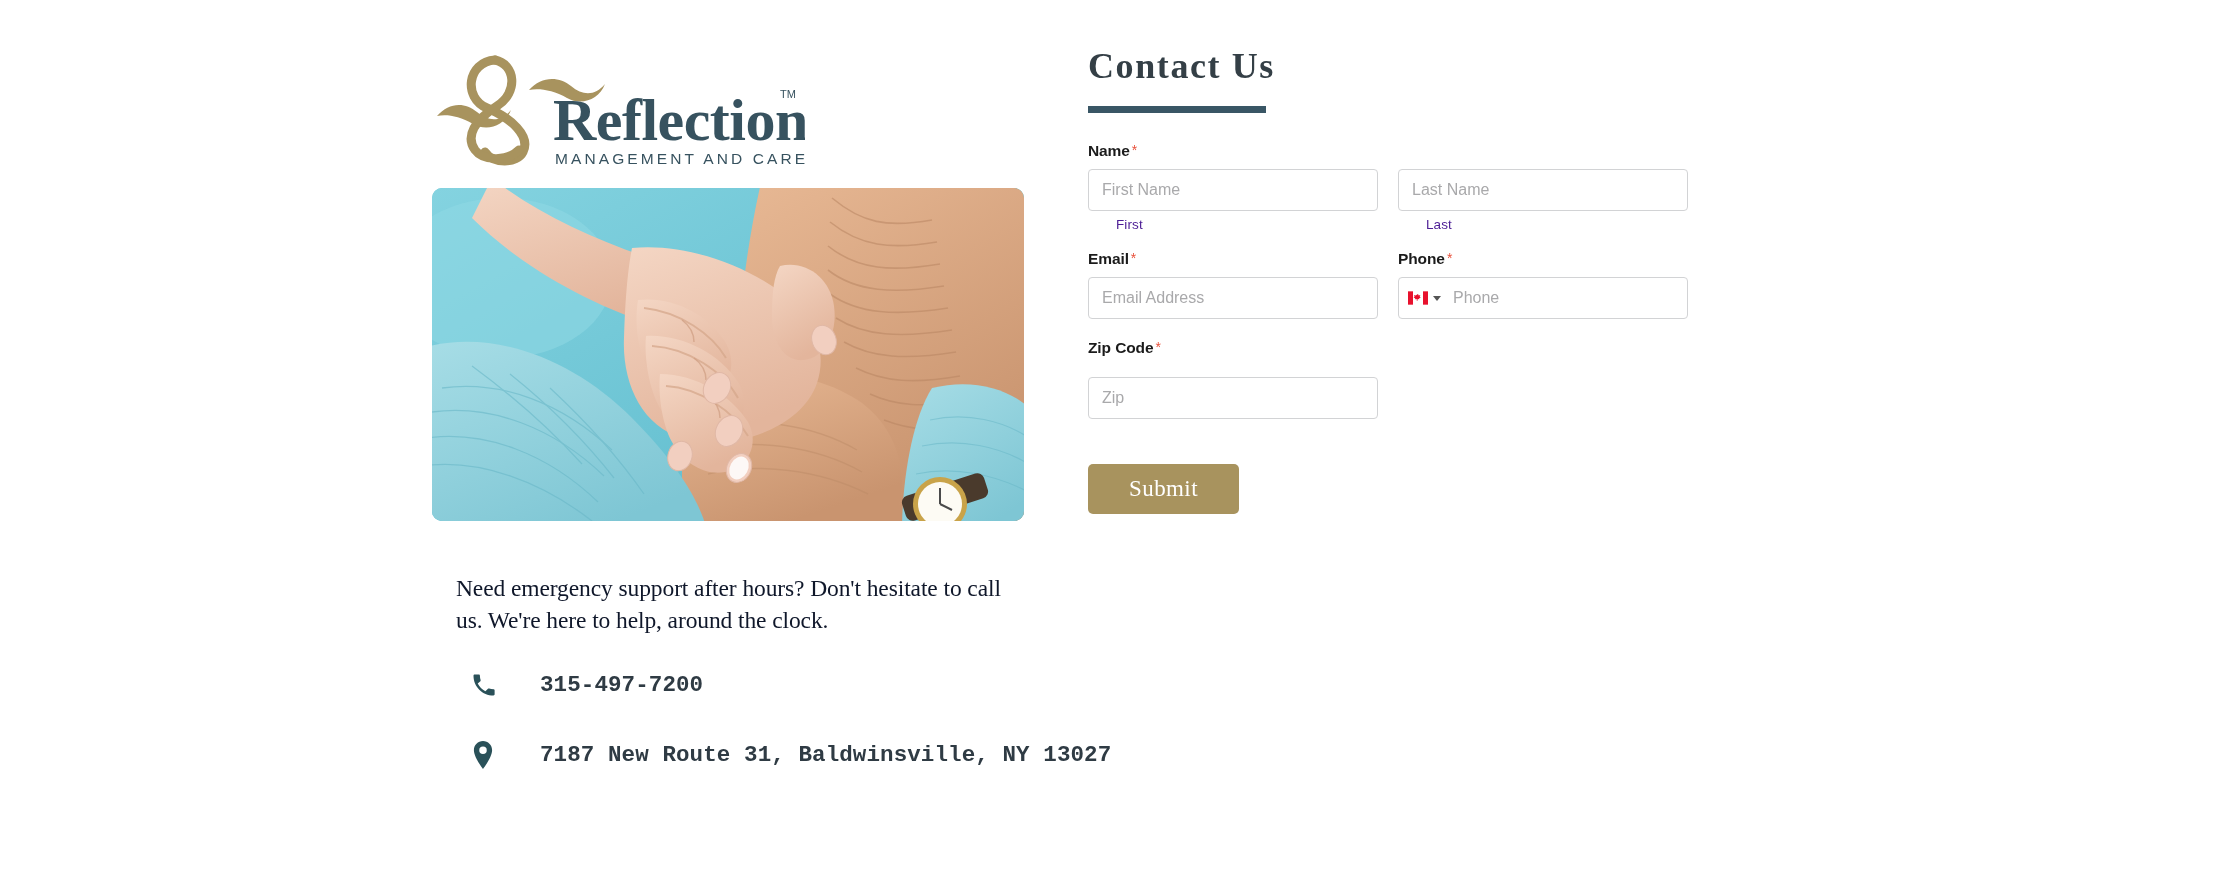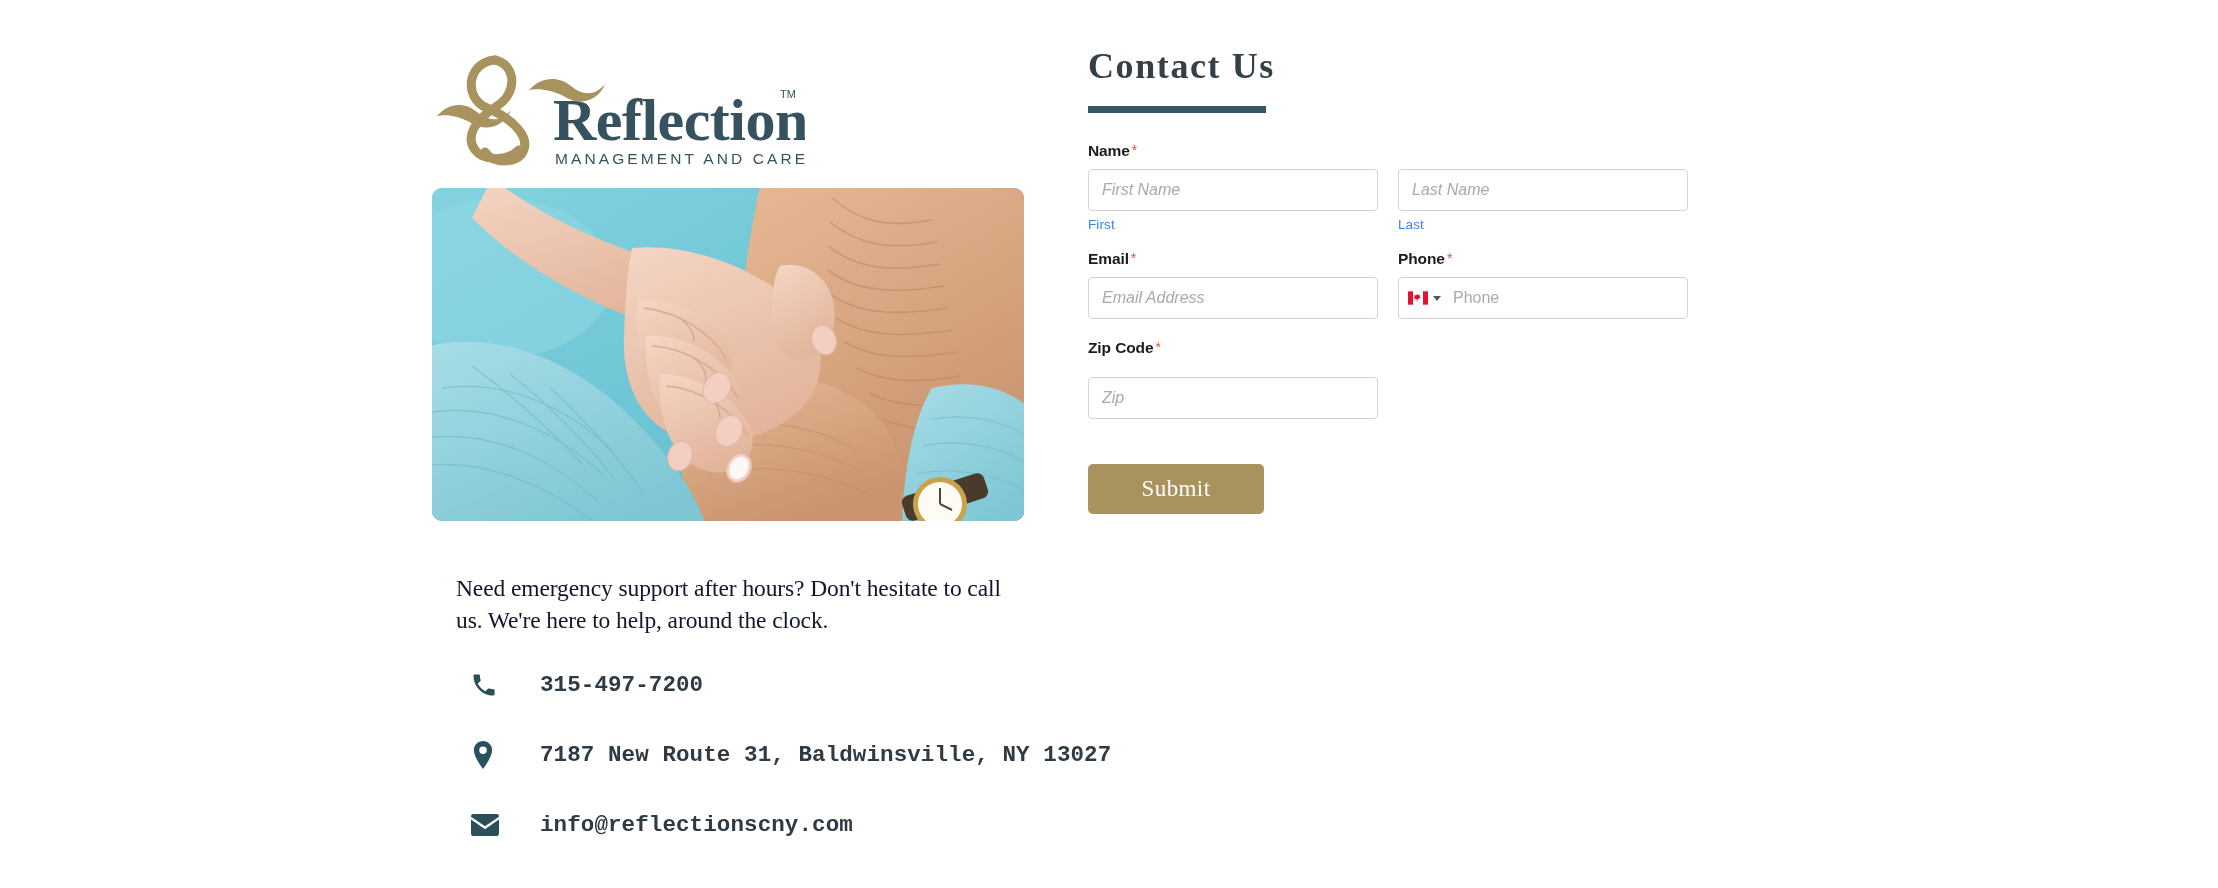--- a/index.html
+++ b/index.html
@@ -133,30 +133,30 @@
     width: 100%;
     height: 42px;
     border: 1px solid #d2d3d5;
     border-radius: 4px;
     background: #fff;
     padding: 0 13px;
     font-family: "Liberation Sans", sans-serif;
     font-size: 16px;
     color: #333;
     outline: none;
-    font-style: italic;
   }
   .txt-input::placeholder { color: #a9a9ab; }
 
   .sub-label {
     font-family: "Liberation Sans", sans-serif;
     font-size: 13.5px;
-    color: #3b82f6;
+    color: #4c1d95;
     margin-top: 6px;
     letter-spacing: 0.1px;
+    margin-left: 28px;
   }
 
   .group { margin-bottom: 20px; }
   .group-name { margin-bottom: 18px; }
 
   
   .phone-wrap {
     position: relative;
     width: 100%;
     height: 42px;
@@ -218,21 +218,21 @@
   }
   .resize-grip {
     position: absolute;
     right: 3px; bottom: 4px;
     width: 14px; height: 14px;
     pointer-events: none;
   }
 
   .submit-btn {
     margin-top: 25px;
-    width: 176px;
+    width: 151px;
     height: 50px;
     background: #a8935e;
     border: 0;
     border-radius: 5px;
     color: #ffffff;
     font-family: "Liberation Serif", serif;
     font-size: 23px;
     letter-spacing: 0.4px;
     cursor: pointer;
   }
@@ -386,29 +386,20 @@
 
     <div class="contact-row">
       <span class="contact-icon">
         <svg width="26" height="30" viewBox="0 0 24 28" fill="#2a5159" xmlns="http://www.w3.org/2000/svg">
           <path d="M12 1C7.3 1 3.5 4.8 3.5 9.5 3.5 16 12 27 12 27s8.5-11 8.5-17.5C20.5 4.8 16.7 1 12 1zm0 12a3.5 3.5 0 110-7 3.5 3.5 0 010 7z"></path>
         </svg>
       </span>
       <span class="contact-text">7187 New Route 31, Baldwinsville, NY 13027</span>
     </div>
 
-    <div class="contact-row">
-      <span class="contact-icon">
-        <svg width="30" height="24" viewBox="0 0 30 24" fill="#2a5159" xmlns="http://www.w3.org/2000/svg">
-          <path d="M1 3.2C1 2 2 1 3.2 1h23.6C28 1 29 2 29 3.2v.5L15 13.2 1 3.7v-.5z"></path>
-          <path d="M1 6.6l13.4 9.1c.4.3.9.3 1.3 0L29 6.6v14.2c0 1.2-1 2.2-2.2 2.2H3.2A2.2 2.2 0 011 20.8V6.6z"></path>
-        </svg>
-      </span>
-      <span class="contact-text">info@reflectionscny.com</span>
-    </div>
   </div>
 
   <div class="form-col">
 
     <h1 class="form-title">Contact Us</h1>
     <div class="title-rule"></div>
 
     
     <div class="group group-name">
       <div class="field-label">

